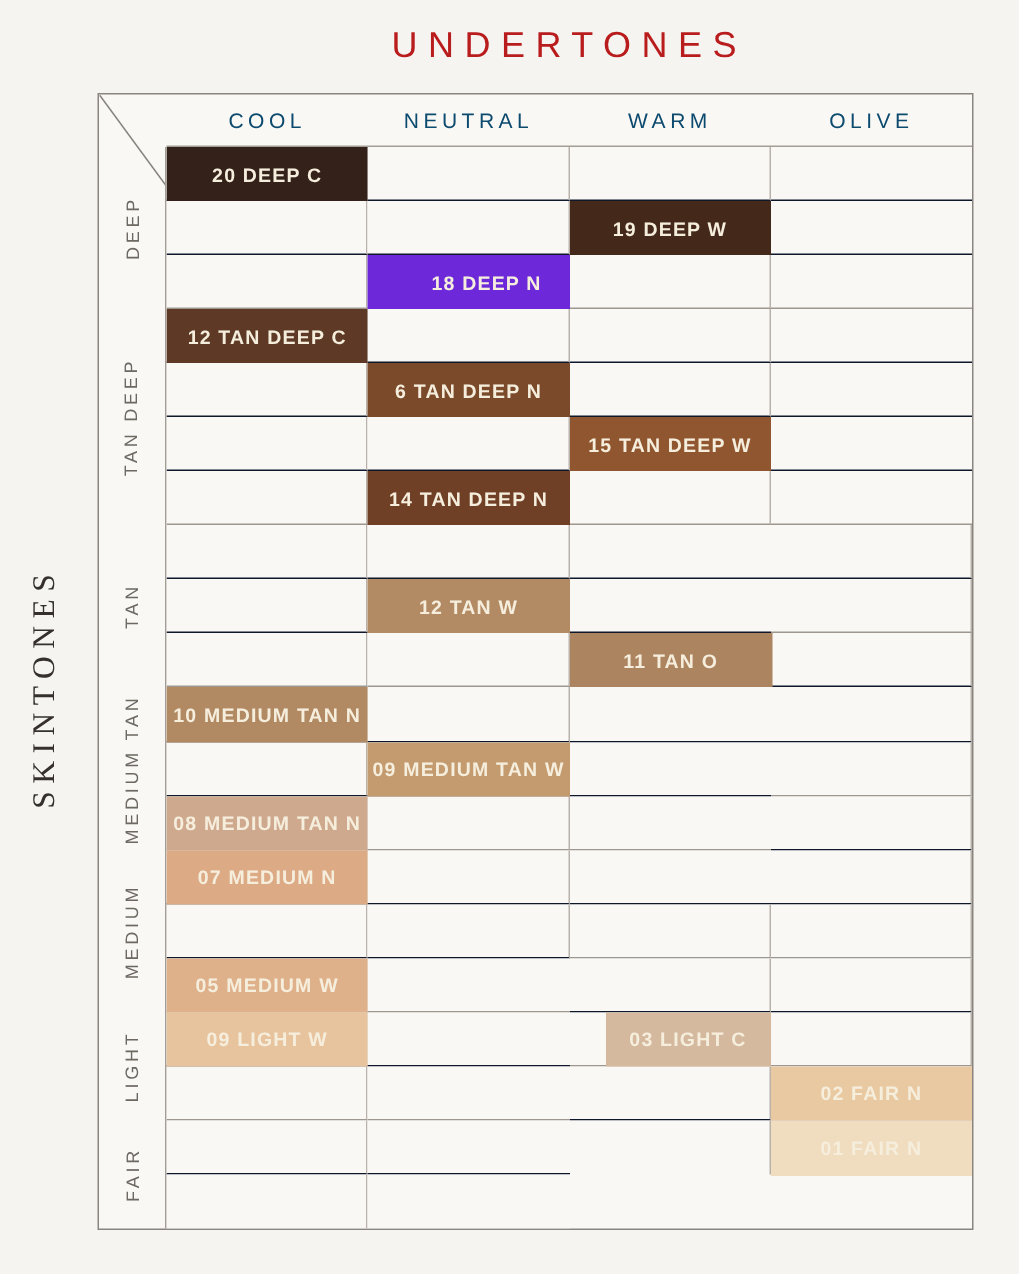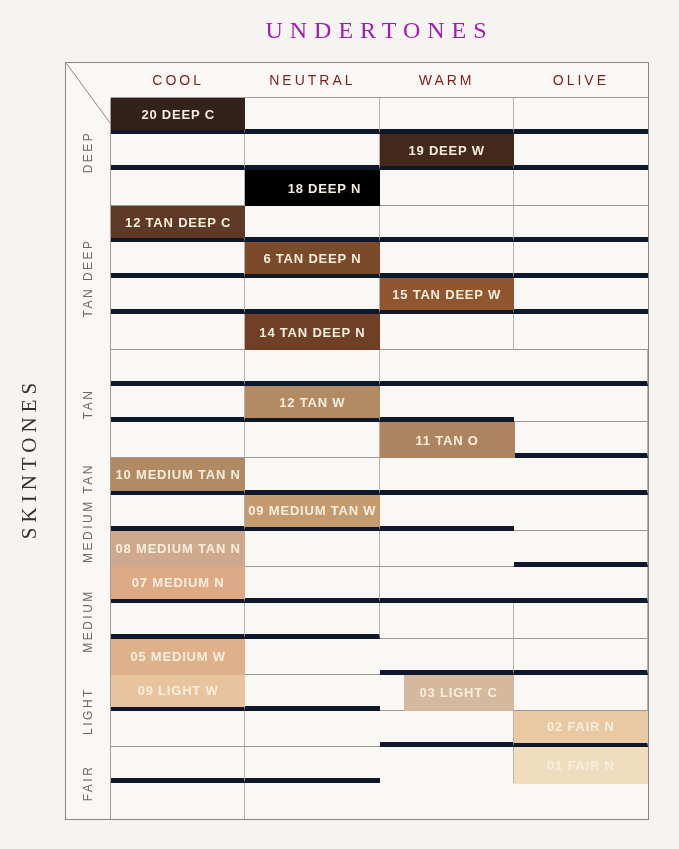--- a/index.html
+++ b/index.html
@@ -2,22 +2,22 @@
 <html><head>
 <meta charset="utf-8">
 <style>
   html,body{margin:0;padding:0;background:#e9e7e4;}
   .page{
     position:relative;width:679px;height:849px;background:#f5f4f1;
     font-family:"Liberation Sans",sans-serif;overflow:hidden;
   }
   .title{
     position:absolute;top:17px;left:110px;width:539px;text-align:center;
-    font-family:Liberation Serif, serif;font-size:24px;letter-spacing:7px;
-    color:#a21caf;white-space:nowrap;
+    font-family:Liberation Sans, sans-serif;font-size:24px;letter-spacing:7px;
+    color:#b91c1c;white-space:nowrap;
   }
   .side-title{
     position:absolute;left:10px;top:97px;width:40px;height:723px;
     display:flex;align-items:center;justify-content:center;
   }
   .side-title span{
     transform:rotate(-90deg);white-space:nowrap;
     font-family:"Liberation Serif",serif;font-size:21px;letter-spacing:5px;color:#35302c;
   }
   .table{
@@ -25,40 +25,40 @@
     border:1px solid #8a847e;background:#f9f8f5;box-sizing:border-box;
   }
   .corner-svg{position:absolute;left:0;top:0;overflow:visible;}
   .col-headers{
     position:absolute;left:45px;top:0;width:537px;height:35px;
     display:grid;grid-template-columns:repeat(4,1fr);
     border-bottom:1px solid #a39d96;box-sizing:border-box;
   }
   .colh{
     display:flex;align-items:center;justify-content:center;
-    font-size:14px;letter-spacing:3px;color:#7f1d1d;
+    font-size:14px;letter-spacing:3px;color:#0c4a6e;
   }
   .row-labels{
     position:absolute;left:0;top:35px;width:45px;height:721px;
     display:flex;flex-direction:column;
     border-right:1px solid #a39d96;box-sizing:border-box;
   }
   .rgroup{display:flex;align-items:center;justify-content:center;min-height:0;}
   .rgroup span{
     transform:rotate(-90deg);white-space:nowrap;
     font-size:12px;letter-spacing:2.5px;color:#6d6862;
   }
   .grid{
     position:absolute;left:45px;top:35px;width:537px;height:721px;
     display:grid;grid-template-columns:repeat(4,1fr);grid-template-rows:repeat(20,1fr);
     overflow:hidden;
   }
   .cell{position:relative;box-sizing:border-box;background:#f9f8f5;}
   .cell.vline{border-right:1px solid #b8b2ab;}
-  .cell.hline{border-bottom:5px solid #0f172a;}
+  .cell.hline{border-bottom:1px solid #0f172a;}
   .cell.gline{border-bottom:1px solid #9e978f;}
   .swatch{
     position:absolute;left:0;top:0;right:-1px;bottom:-1px;z-index:2;
     display:flex;align-items:center;justify-content:center;
     font-size:13px;font-weight:bold;letter-spacing:0.8px;color:#f6eedd;
     white-space:nowrap;
   }
 </style>
 </head>
 <body>
@@ -114,21 +114,21 @@
         <div class="cell vline hline"></div>
         <div class="cell hline"></div>
         <div class="cell vline hline"></div>
         <div class="cell vline hline"></div>
         <div class="cell vline hline">
           <div class="swatch" style="background: rgb(68, 41, 27);">19 DEEP W</div>
         </div>
         <div class="cell hline"></div>
         <div class="cell vline gline"></div>
         <div class="cell vline gline">
-          <div class="swatch" style="background: #000000; padding-left: 24px;">18 DEEP N</div>
+          <div class="swatch" style="background: #6d28d9; padding-left: 24px;">18 DEEP N</div>
         </div>
         <div class="cell vline gline"></div>
         <div class="cell gline"></div>
         <div class="cell vline hline">
           <div class="swatch" style="background: rgb(94, 58, 38);">12 TAN DEEP C</div>
         </div>
         <div class="cell vline hline"></div>
         <div class="cell vline hline"></div>
         <div class="cell hline"></div>
         <div class="cell vline hline"></div>

